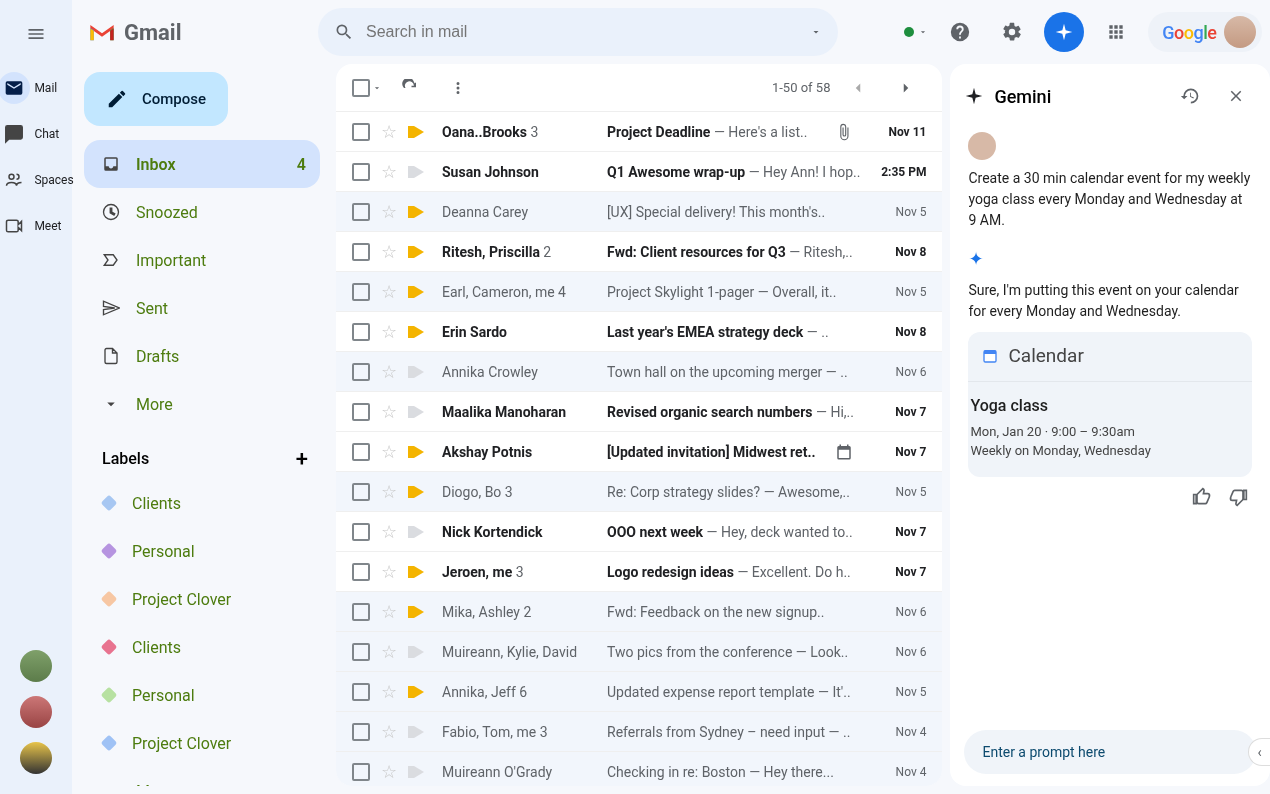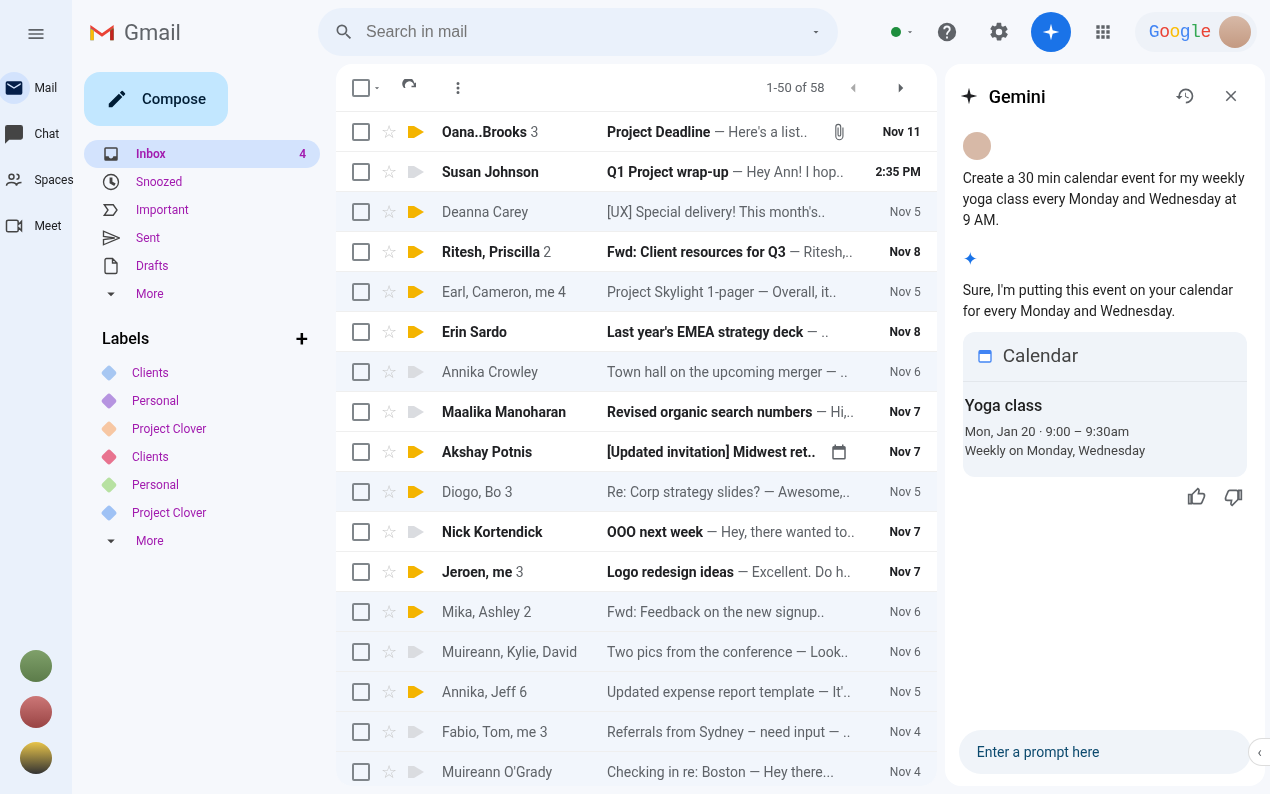--- a/index.html
+++ b/index.html
@@ -14,39 +14,39 @@
 .rail-item.active .ico { background:#d3e3fd; }
 .rail-bottom { position:absolute; bottom:20px; display:flex; flex-direction:column; gap:14px; align-items:center;}
 .avatar-sm { width:32px; height:32px; border-radius:50%; background:#aaa; }
 
 
 .main { flex:1; display:flex; flex-direction:column; }
 
 
 .header { height:64px; display:flex; align-items:center; padding:0 16px; gap:10px;}
 .logo { display:flex; align-items:center; gap:8px; width:220px;}
-.logo-text { font-size:22px; color:#5f6368; font-weight:400;}
+.logo-text { font-size:22px; color:#5f6368; font-weight:700;}
 .searchbar { flex:0 0 520px; height:48px; background:#eaf1fb; border-radius:24px; display:flex; align-items:center; padding:0 16px; gap:12px; color:#5f6368;}
 .searchbar input { border:none; background:transparent; flex:1; font-size:16px; color:#202124; outline:none;}
-.hdr-right { margin-left:auto; display:flex; align-items:center; gap:12px;font-family:Liberation Mono, monospace;}
+.hdr-right { margin-left:auto; display:flex; align-items:center; gap:12px;}
 .iconbtn { width:40px; height:40px; border-radius:50%; display:flex; align-items:center; justify-content:center; cursor:pointer; color:#5f6368;}
 .status-dot { width:10px;height:10px;border-radius:50%;background:#1e8e3e; }
 .gemini-hdr { width:40px;height:40px;border-radius:50%;background:#1a73e8;display:flex;align-items:center;justify-content:center;}
 .google-chip { display:flex;align-items:center;gap:8px;background:#eef2f8;border-radius:24px;padding:4px 6px 4px 14px;}
 .google-word { font-size:18px; font-weight:500; letter-spacing:-0.5px;}
 .google-word span:nth-child(1){color:#4285f4}.google-word span:nth-child(2){color:#ea4335}.google-word span:nth-child(3){color:#fbbc04}.google-word span:nth-child(4){color:#4285f4}.google-word span:nth-child(5){color:#34a853}.google-word span:nth-child(6){color:#ea4335}
 .profile { width:32px;height:32px;border-radius:50%;background:linear-gradient(#d7b9a7,#c49a82);}
 
 
 .body { flex:1; display:flex; min-height:0; gap:8px; padding:0 8px 8px 0;}
 
 
 .sidebar { width:256px; padding:8px 8px 8px 12px; overflow-y:auto;}
 .compose { display:flex; align-items:center; gap:14px; background:#c2e7ff; border-radius:16px; padding:16px 22px; font-size:15px; color:#001d35; cursor:pointer; width:fit-content; margin-bottom:14px; font-weight:500;}
-.nav-item { display:flex; align-items:center; gap:16px; height:28px; padding:0 14px 0 18px; border-radius:16px; font-size:12px; color:#a21caf; cursor:pointer;}
+.nav-item { display:flex; align-items:center; gap:16px; height:48px; padding:0 14px 0 18px; border-radius:16px; font-size:16px; color:#4d7c0f; cursor:pointer;}
 .nav-item.active { background:#d3e3fd; font-weight:600;}
 .nav-item .count { margin-left:auto; font-weight:600;}
 .labels-hdr { display:flex; align-items:center; justify-content:space-between; padding:18px 12px 8px 18px; font-size:16px; font-weight:500;}
 .label-dot { width:14px; height:14px; border-radius:3px; transform:rotate(45deg) scale(0.85); }
 
 
 .list-wrap { flex:1; background:#fff; border-radius:16px; display:flex; flex-direction:column; min-width:0; overflow:hidden;}
 .toolbar { height:48px; display:flex; align-items:center; padding:0 16px; gap:8px; color:#5f6368; border-bottom:1px solid #eee; font-size:13px;}
 .toolbar .spacer{flex:1}
 .cbox { width:18px; height:18px; border:2px solid #80868b; border-radius:2px; cursor:pointer;}
@@ -336,21 +336,21 @@
               <span class="date">Nov 11</span>
             </span>
           </div>
           <div class="row unread">
             <div class="cbox"></div>
             <span class="star">☆</span>
             <span class="importance" style="margin-left:6px">
               <span class="imp-empty"></span>
             </span>
             <span class="sender">Susan Johnson</span>
-            <span class="subject"><span class="subj-bold">Q1 Project wrap-up</span> <span class="snippet">— Hey Ann! I hop..</span></span>
+            <span class="subject"><span class="subj-bold">Q1 Awesome wrap-up</span> <span class="snippet">— Hey Ann! I hop..</span></span>
             <span class="trailing">
               <span class="date">2:35 PM</span>
             </span>
           </div>
           <div class="row read">
             <div class="cbox"></div>
             <span class="star">☆</span>
             <span class="importance" style="margin-left:6px">
               <span class="imp-mark"></span>
             </span>
@@ -447,21 +447,21 @@
               <span class="date">Nov 5</span>
             </span>
           </div>
           <div class="row unread">
             <div class="cbox"></div>
             <span class="star">☆</span>
             <span class="importance" style="margin-left:6px">
               <span class="imp-empty"></span>
             </span>
             <span class="sender">Nick Kortendick</span>
-            <span class="subject"><span class="subj-bold">OOO next week</span> <span class="snippet">— Hey, there wanted to..</span></span>
+            <span class="subject"><span class="subj-bold">OOO next week</span> <span class="snippet">— Hey, deck wanted to..</span></span>
             <span class="trailing">
               <span class="date">Nov 7</span>
             </span>
           </div>
           <div class="row unread">
             <div class="cbox"></div>
             <span class="star">☆</span>
             <span class="importance" style="margin-left:6px">
               <span class="imp-mark"></span>
             </span>

